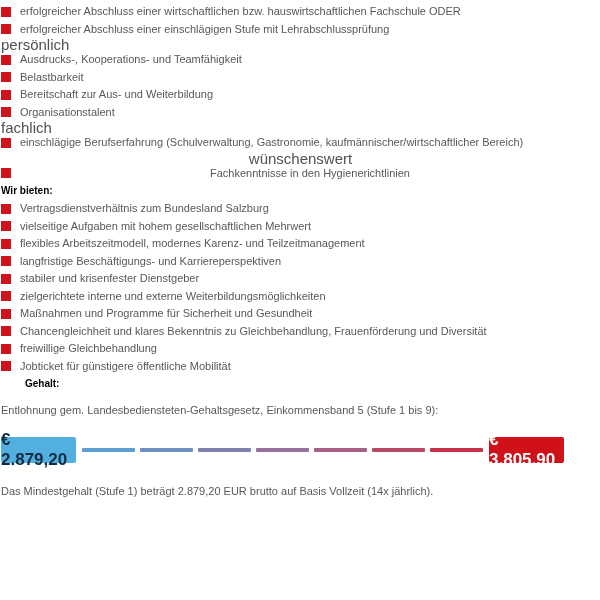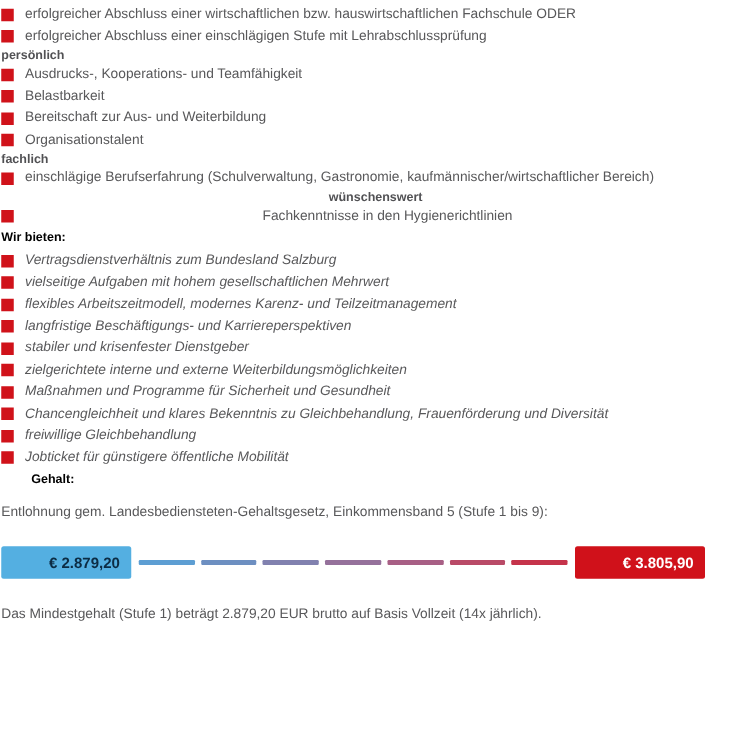--- a/index.html
+++ b/index.html
@@ -24,60 +24,59 @@
   }
   .sq {
     position: absolute;
     left: 0;
     top: 3.5px;
     width: 10px;
     height: 10px;
     background: var(--bullet-red, #d0121a);
   }
   h3.sub {
-    font-size: 10px;
-    font-weight: bold;
+    font-size: 15px;
+    font-weight: normal;
     color: var(--subheading-text, #515154);
     margin: 0;
     line-height: 13px;
   }
   h2.main {
     font-size: 10px;
     font-weight: bold;
     color: var(--heading-text, #000);
     margin: 0;
     line-height: 18px;
   }
   .mt8  { margin-top: 8px; }
   .mt9  { margin-top: 9px; text-align: center; }
   .mt27 { margin-top: 27px; }
-  .mt7  { margin-top: 7px; font-style: italic; }
+  .mt7  { margin-top: 7px; }
   .mt6  { margin-top: 6px; padding-left: 24px; }
   p.desc { margin: 11px 0 0 0; line-height: 13px; }
   p.note { margin: 22px 0 0 0; line-height: 13px; }
   .salary-bar {
     margin-top: 20px;
     width: 563px;
     display: flex;
     align-items: center;
   }
   .price-box {
     flex: 0 0 auto;
     width: 75px;
     height: 26px;
     display: flex;
     align-items: center;
     justify-content: center;
     font-weight: bold;
-    font-size: 12px;
+    font-size: 17px;
     border-radius: 2px;
-    padding-left: 29px;
   }
   .price-box.min { background: var(--min-box-bg, #54afe1); color: var(--min-box-text, #0c2c44); }
-  .price-box.max { background: var(--max-box-bg, #d0111a); color: var(--max-box-text, #fff); text-align: right; }
+  .price-box.max { background: var(--max-box-bg, #d0111a); color: var(--max-box-text, #fff); }
   .dashes {
     flex: 1;
     display: flex;
     align-items: center;
     gap: 5px;
     margin: 0 6px;
   }
   .dash { flex: 1; height: 4px; border-radius: 1px; }
 </style>
 </head>

